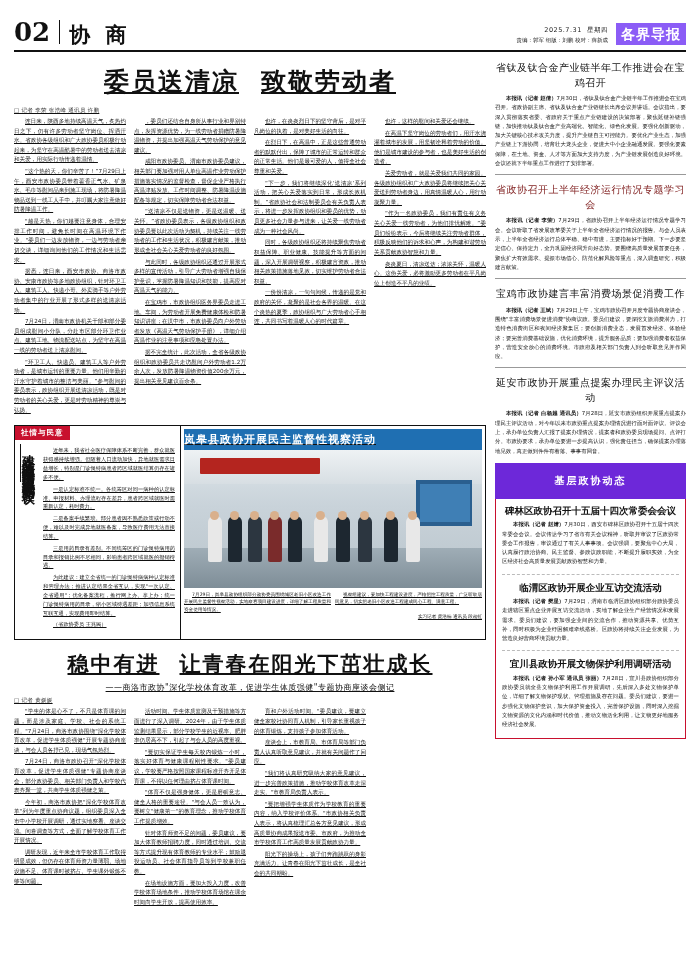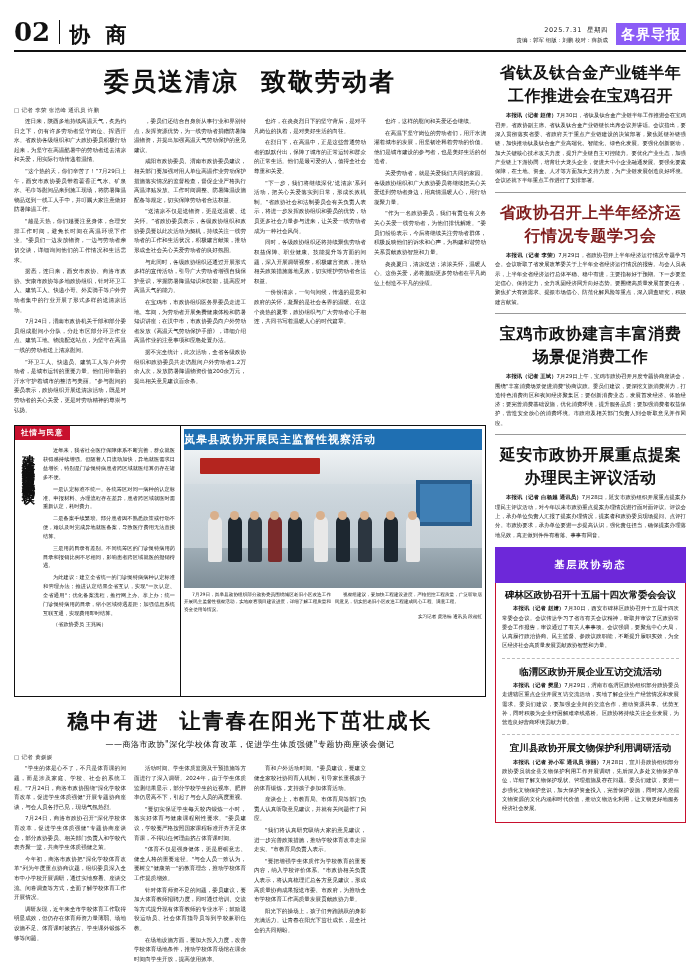--- a/index.html
+++ b/index.html
@@ -19,35 +19,35 @@
   .mh-num { font-family:"DejaVu Serif","Liberation Serif",serif; font-size:26px; font-weight:bold; line-height:1; }
   .mh-sep { width:1px; height:24px; background:#111; margin:0 9px 1px 9px; }
   .mh-title { font-family:"DejaVu Serif","Liberation Serif",serif; font-size:21px; font-weight:bold; letter-spacing:4px; line-height:1; }
   .mh-right { margin-left:auto; display:flex; align-items:flex-end; gap:8px; }
   .mh-meta { text-align:right; font-size:5.5px; line-height:1.7; color:#222; }
   .mh-meta .d1 { font-size:6.5px; letter-spacing:.5px; }
   .mh-logo { background:#8b5cf6; color:#fff; font-family:"DejaVu Serif","Liberation Serif",serif; font-size:14px; font-weight:bold; letter-spacing:1px; padding:3px 5px; line-height:1.15; }
 
   
   .body-grid { display:flex; gap:9px; margin-top:7px; height:905px; }
-  .left-col { width:472px; position:relative; }
+  .left-col { width:472px; position:relative;text-decoration:underline; }
   .right-col { width:191px; position:relative; }
 
   
   .lead-head { text-align:center; font-family:"DejaVu Serif","Liberation Serif",serif; font-weight:bold; font-size:25px; letter-spacing:2px; padding:6px 0 9px 0; }
   .lead-head .gap { display:inline-block; width:22px; }
 
   .byline { font-size:5.5px; color:#333; margin-bottom:3px; letter-spacing:.3px; }
   .cols-4 { display:flex; gap:8px; }
   .col { flex:1; }
   .ptext { font-size:5.6px; line-height:1.72; text-align:justify; color:#1a1a1a; }
   .ptext p { margin:0 0 2px 0; text-indent:11px; }
 
   
-  .sec-box { border:1px solid #111; margin-top:8px; height:272px; display:flex; }
+  .sec-box { border:1px solid #111; margin-top:8px; height:215px; display:flex; }
   .sec-left { width:166px; border-right:1px solid #111; position:relative; padding:0; }
   .sec-tag { background:#c8102e; color:#fff; font-size:7.5px; font-weight:bold; letter-spacing:1px; padding:2px 6px; display:inline-block; position:absolute; top:0; left:0; }
   .sec-title-v { margin-top:18px; padding:0 4px; font-family:"DejaVu Serif","Liberation Serif",serif; font-weight:bold; font-size:13px; color:#111; writing-mode:vertical-rl; text-orientation:upright; height:184px; letter-spacing:2px; }
   .sec-left-inner { display:flex; height:100%; }
   .sec-left-text { flex:1; padding:20px 5px 5px 2px; font-size:5.2px; line-height:1.7; text-align:justify; }
   .sec-left-text p { margin:0 0 3px 0; text-indent:10px; }
   .sec-right { flex:1; padding:3px; }
   .photo-title { background:#1f6fb2; color:#fff; text-align:left; font-weight:bold; font-size:11px; letter-spacing:1px; padding:3px 0; }
   .photo { height:138px; background:linear-gradient(180deg,#dfe6ea 0%,#c9d3da 40%,#b9c4cb 100%); position:relative; overflow:hidden; }
   .photo .ceiling { position:absolute; top:0; left:0; right:0; height:34px; background:linear-gradient(180deg,#eef2f4,#d7dee3); }
@@ -65,21 +65,21 @@
   .cap p { margin:0; text-indent:8px; }
   .cap-sign { text-align:right; font-size:4.6px; margin-top:1px; }
 
   
   .head2 { text-align:center; margin-top:10px; }
   .head2 .h { font-family:"DejaVu Serif","Liberation Serif",serif; font-weight:bold; font-size:21px; letter-spacing:2px; }
   .head2 .h .gap { display:inline-block; width:20px; }
   .head2 .sub { font-size:8px; margin-top:4px; letter-spacing:.5px; }
 
   
-  .r-head { text-align:center; font-family:"DejaVu Serif","Liberation Serif",serif; font-weight:bold; font-size:16px; line-height:1.45; letter-spacing:.5px; padding:2px 0 4px 0; }
+  .r-head { text-align:center; font-family:"DejaVu Serif","Liberation Serif",serif; font-weight:normal; font-size:10px; line-height:1.45; letter-spacing:.5px; padding:2px 0 4px 0; }
   .r-head.blue { color:#7f1d1d; }
   .r-text { font-size:5.4px; line-height:1.72; text-align:justify; }
   .r-text p { margin:0 0 2px 0; text-indent:11px; }
   .r-lead { font-weight:bold; }
   .rule { border-top:1px solid #999; margin:6px 0; }
 
   .band { background:#6d28d9; color:#fff; text-align:center; font-weight:bold; font-size:10px; letter-spacing:2px; padding:11px 0; margin-top:7px; }
   .news-box { border:1px solid #c8102e; border-top:none; padding:5px 6px 6px 6px; }
   .news-item + .news-item { margin-top:7px; border-top:1px dashed #bbb; padding-top:6px; }
   .news-title { font-family:"DejaVu Serif","Liberation Serif",serif; font-weight:bold; font-size:9.5px; text-align:center; line-height:1.4; margin-bottom:3px; }

